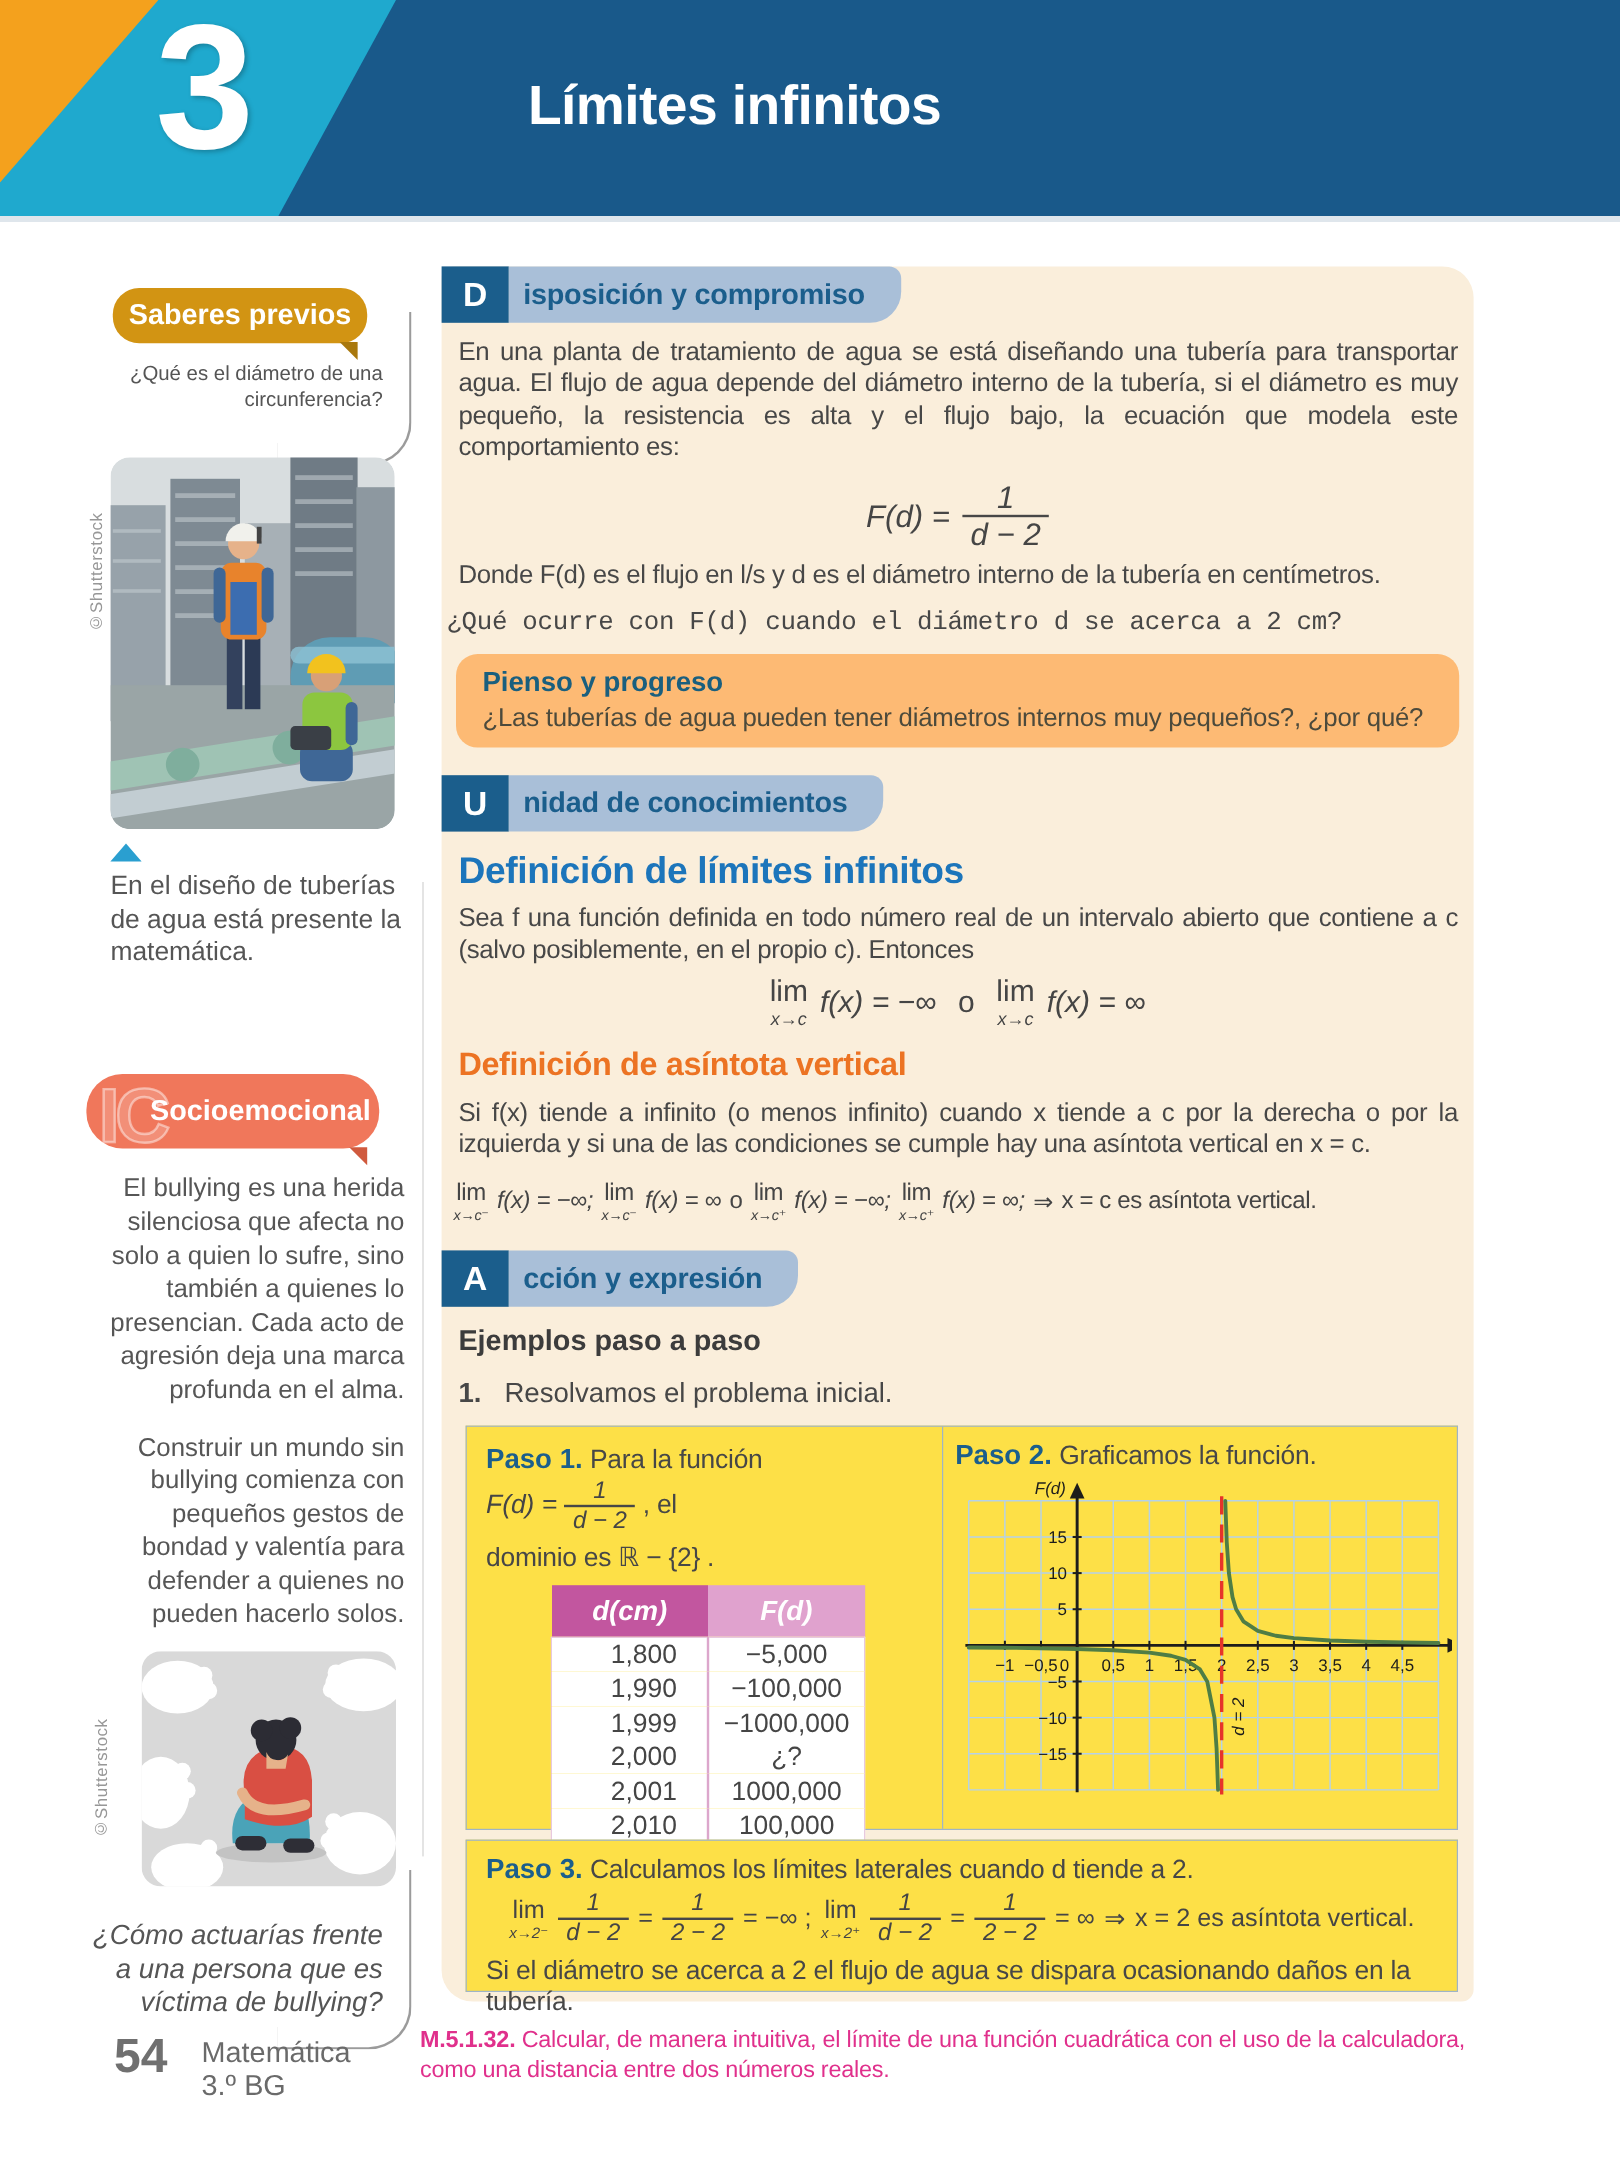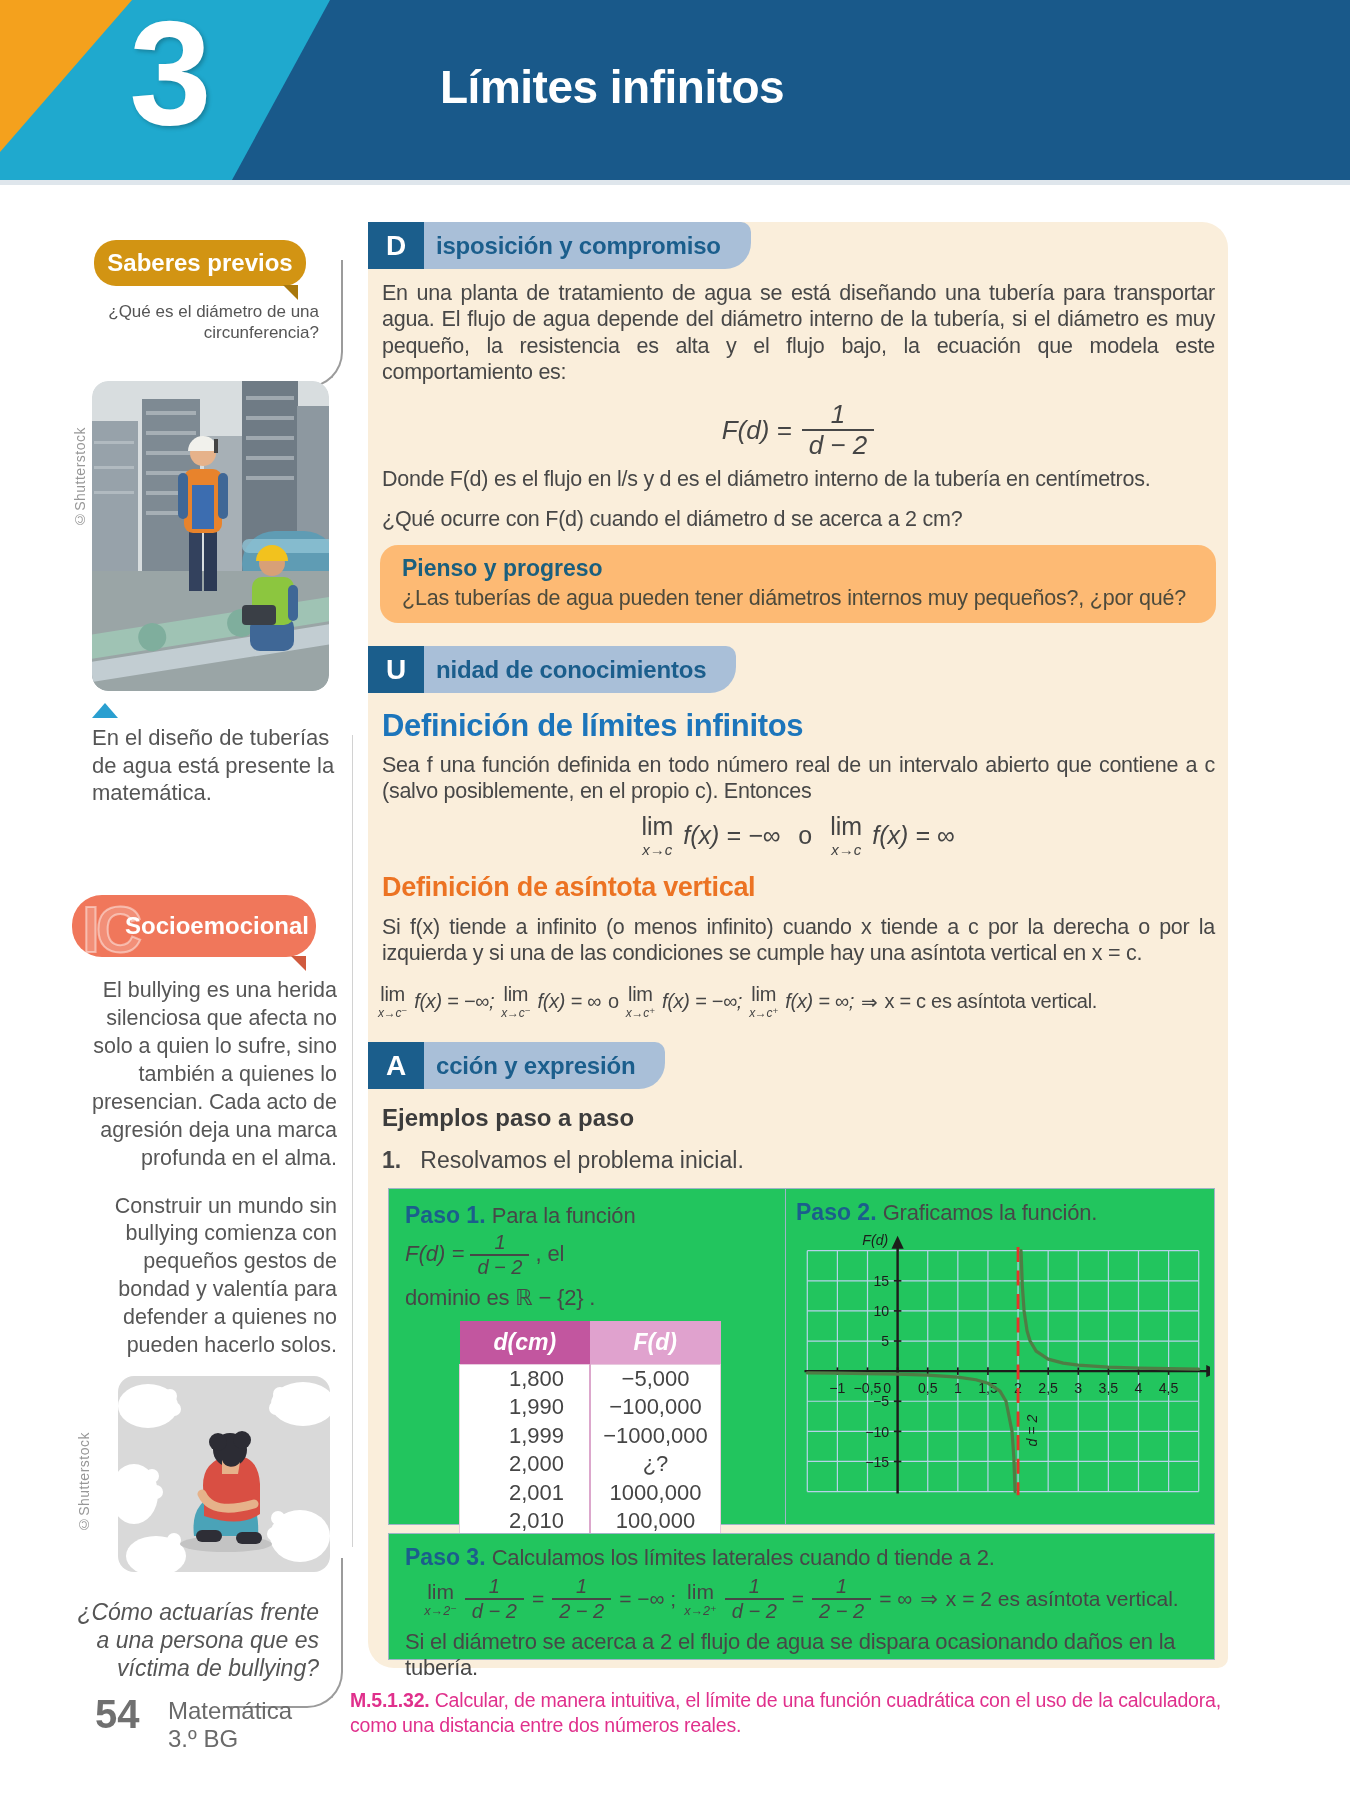--- a/index.html
+++ b/index.html
@@ -69,21 +69,21 @@
   .frac .num,.frac .den { padding:1px 7px; }
   .limblk { display:inline-flex; flex-direction:column; align-items:center; line-height:1; vertical-align:middle; }
   .limblk .limword { font-size:1em; }
   .limblk .sub { font-size:.6em; font-style:italic; margin-top:3px; }
   #pienso { position:absolute; left:12px; top:323px; width:836px; height:78px;
       background:#fdba74; border-radius:18px; padding:10px 22px; }
   #pienso .t { color:#1a5f7e; font-weight:bold; font-size:23px; }
   #pienso .q { color:#4c4a3c; font-size:21.5px; margin-top:4px; letter-spacing:-.2px; }
   .h-blue { position:absolute; color:#1c75bb; font-weight:bold; font-size:31px; letter-spacing:-.3px; }
   .h-orange { position:absolute; color:#ec7323; font-weight:bold; font-size:27px; letter-spacing:-.3px; }
-  .steps-box { position:absolute; left:20px; width:827px; border:1.6px solid #9fb4c7; background:#22c55e; }
+  .steps-box { position:absolute; left:20px; width:827px; border:1.6px solid #9fb4c7; background:#fde047; }
   #steps-top { top:966px; height:337px; display:flex; }
   #steps-top .col1 { width:409px; padding:12px 10px 10px 16px; }
   #steps-top .col2 { flex:1; border-left:1.6px solid #9fb4c7; padding:10px 4px 4px 10px; }
   #steps-bottom { top:1311px; height:127px; padding:10px 16px; }
   .paso-label { color:#1b5e8c; font-weight:bold; font-size:23px; }
   .paso-text { font-size:22px; color:#474747; letter-spacing:-.2px; }
   
   #ftable { margin:10px auto 0; border-collapse:collapse; width:262px; font-size:22px; }
   #ftable th { color:#fff; font-weight:bold; font-style:italic; font-size:23px; padding:8px 0; }
   #ftable th.c1 { background:#c2569f; width:50%; }
@@ -251,21 +251,21 @@
 
     <div class="abs center-row" style="top:178px;font-size:26px;">
       <span class="mathit">F(d) =</span>
       <span class="frac">
         <span class="num">1</span>
         <span class="den">d − 2</span>
       </span>
     </div>
 
     <p class="par abs" style="left:14px;top:244px;width:833px;">Donde F(d) es el flujo en l/s y d es el diámetro interno de la tubería en centímetros.</p>
-    <p class="par abs" style="left:14px;top:284px;width:833px;">¿Qué ocurre con F(d) cuando el diámetro d se acerca a 2 cm?</p>
+    <p class="par abs" style="left:4px;top:284px;width:833px;font-family:Liberation Mono, monospace;">¿Qué ocurre con F(d) cuando el diámetro d se acerca a 2 cm?</p>
 
     <div id="pienso">
       <div class="t">Pienso y progreso</div>
       <div class="q">¿Las tuberías de agua pueden tener diámetros internos muy pequeños?, ¿por qué?</div>
     </div>
 
     <div class="section-header" style="left:0;top:424px;">
       <span class="ini">U</span>
       <span class="bar">nidad de conocimientos</span>
     </div>

